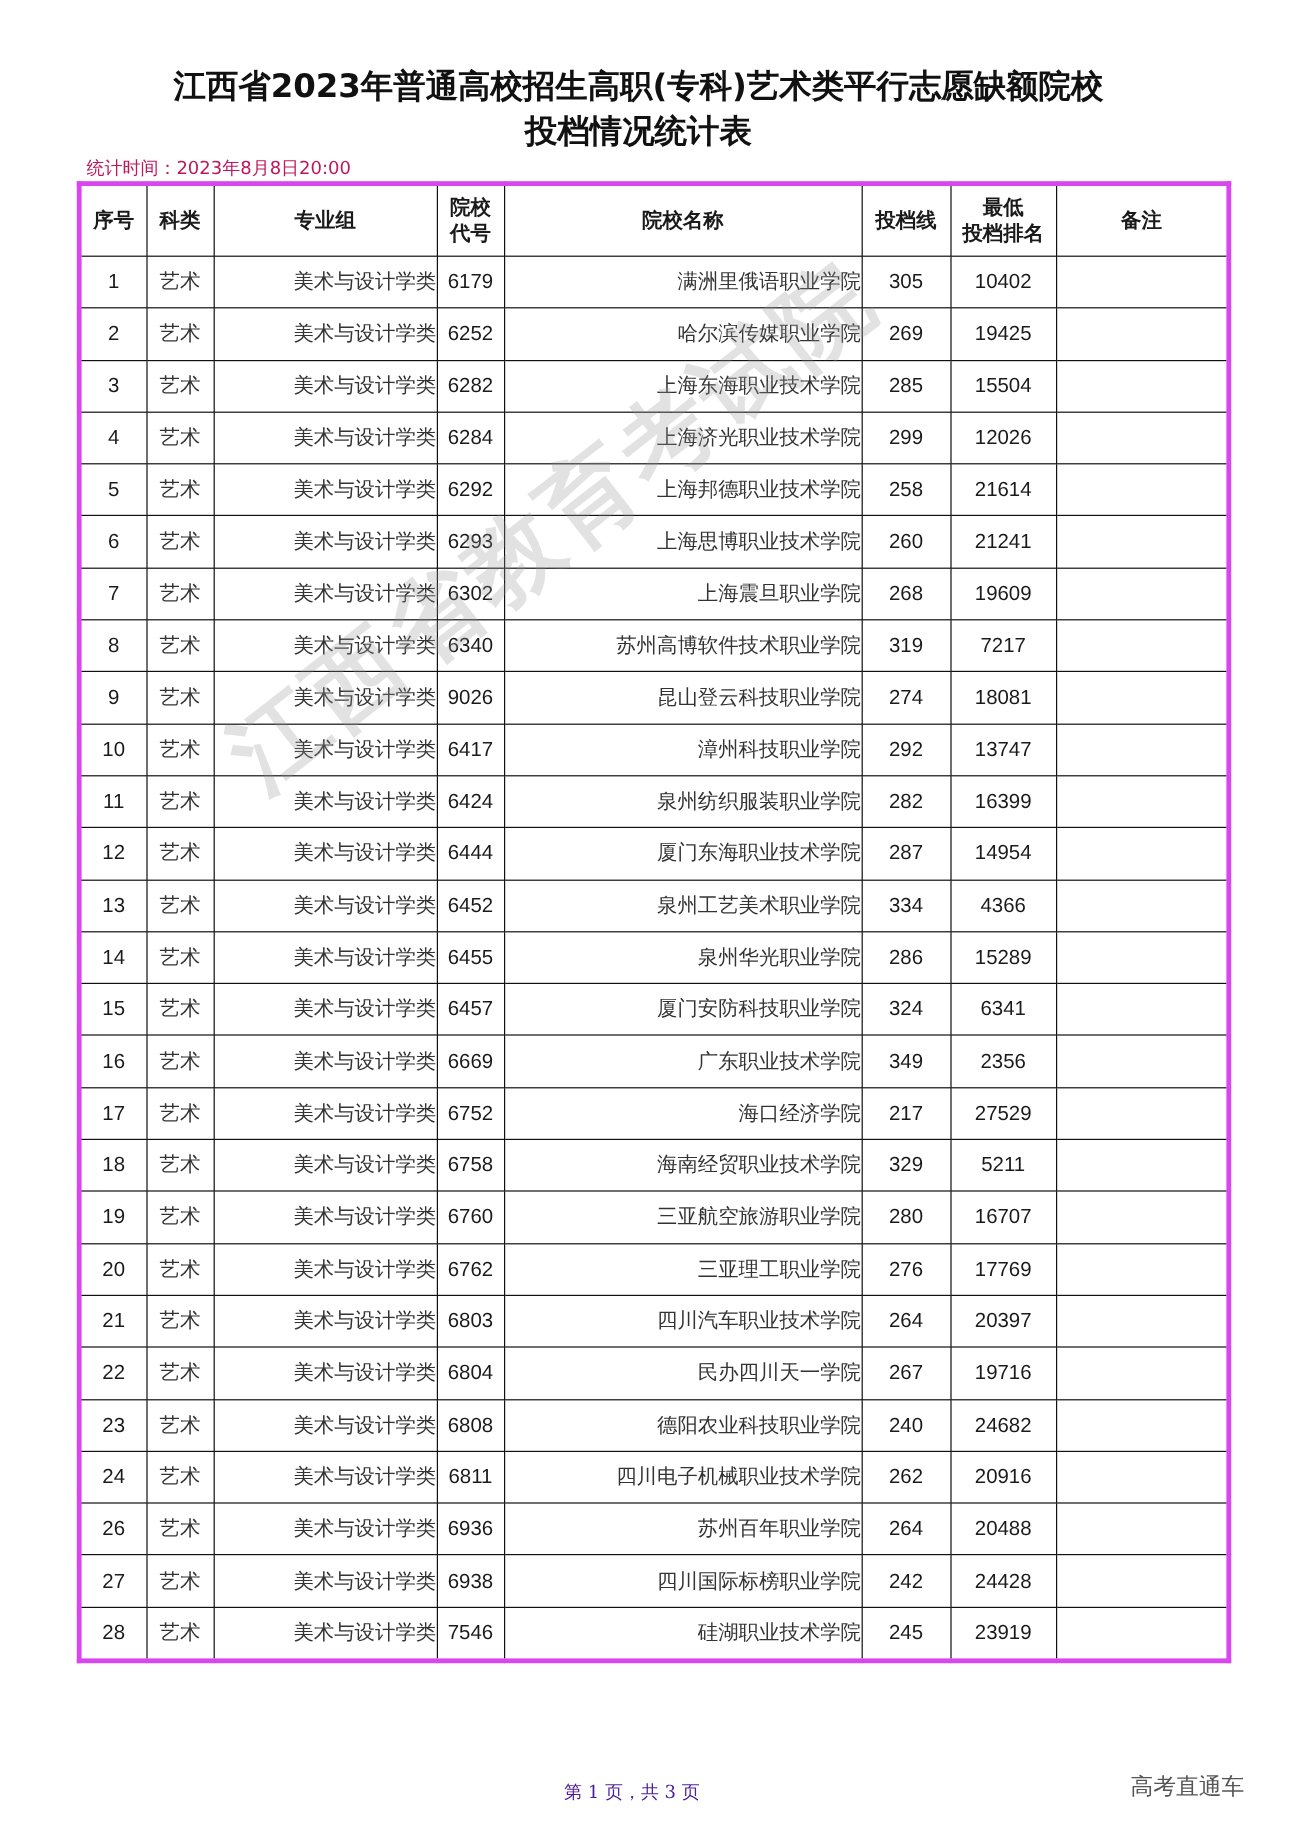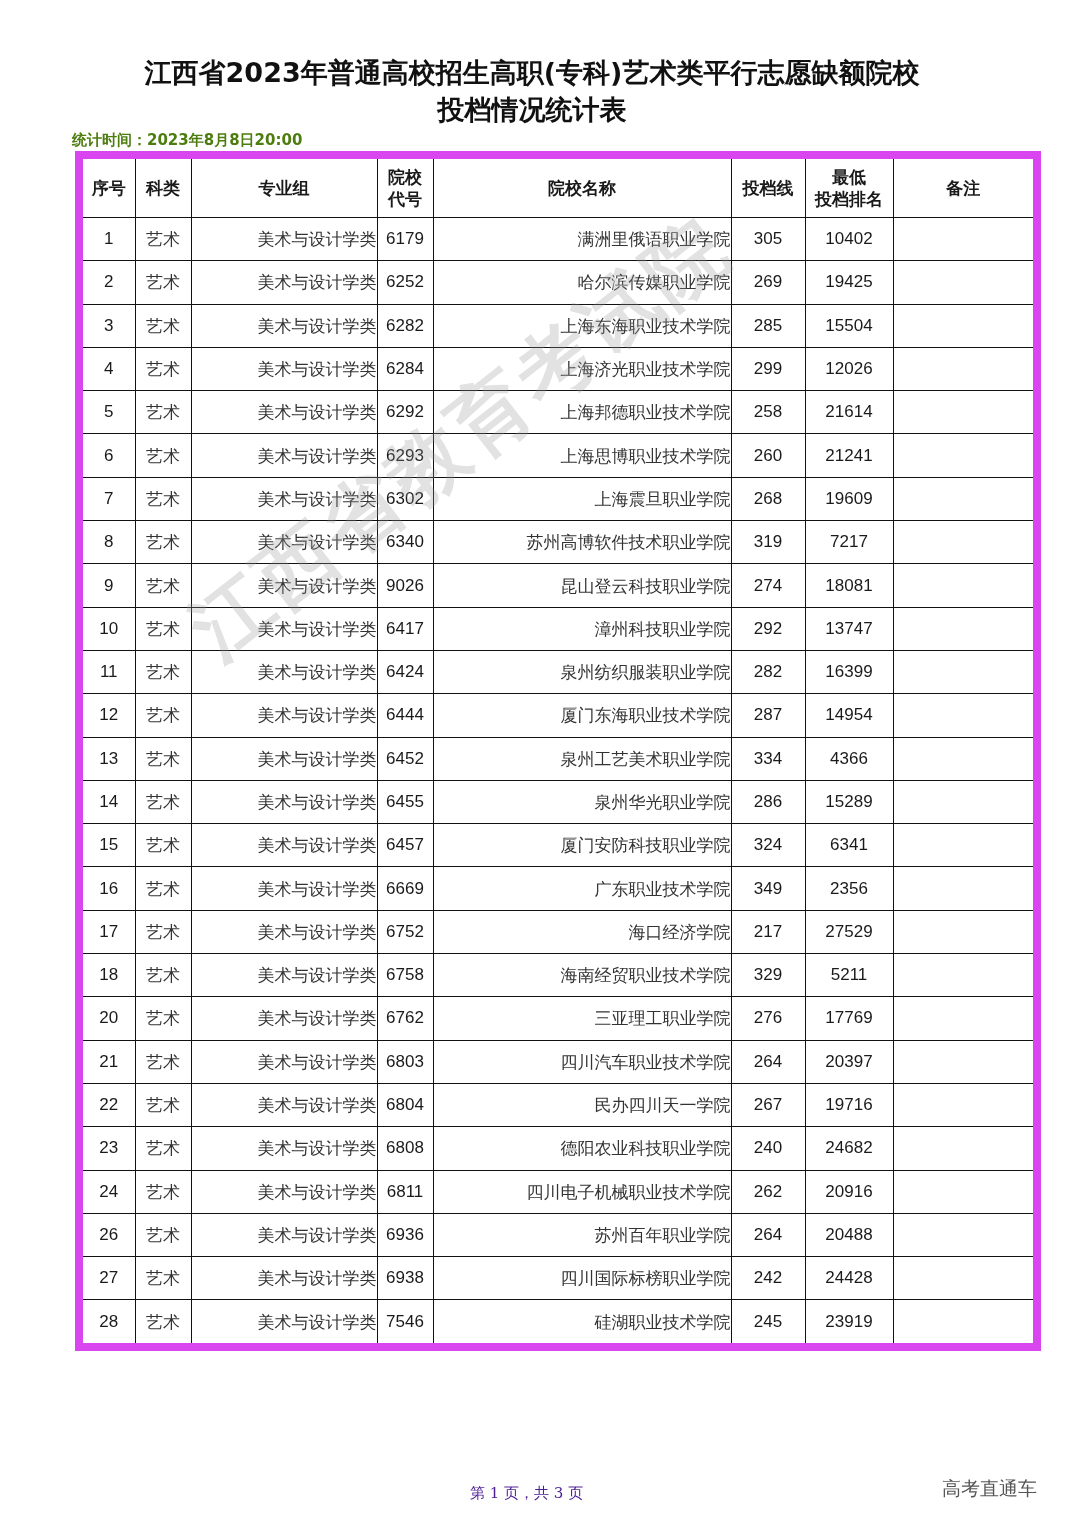--- a/index.html
+++ b/index.html
@@ -26,32 +26,32 @@
       letter-spacing: 0px;
       line-height: 36px;
     }
     .title.l1 { top: 55px; }
     .title.l2 { top: 92px; }
     .stat-time {
       position: absolute;
       left: 72px;
       top: 130px;
       font-size: 15px;
-      font-weight: bold;
-      color: #4d7c0f;
+      font-weight: normal;
+      color: #be185d;
       line-height: 20px;
     }
     table.data {
       position: absolute;
-      left: 75px;
+      left: 64px;
       top: 151px;
       width: 958px;
       border-collapse: collapse;
       table-layout: fixed;
-      border: 8px solid #d946ef;
+      border: 4px solid #d946ef;
     }
     table.data th, table.data td {
       border: 1.5px solid #111;
       padding: 0;
       overflow: hidden;
       white-space: nowrap;
     }
     table.data th {
       height: 58px;
       font-size: 17px;
@@ -311,20 +311,30 @@
         <td class="c-idx">18</td>
         <td class="c-cat">艺术</td>
         <td class="c-group">美术与设计学类</td>
         <td class="c-code">6758</td>
         <td class="c-name">海南经贸职业技术学院</td>
         <td class="c-score">329</td>
         <td class="c-rank">5211</td>
         <td class="c-remark"></td>
       </tr>
       <tr>
+        <td class="c-idx">19</td>
+        <td class="c-cat">艺术</td>
+        <td class="c-group">美术与设计学类</td>
+        <td class="c-code">6760</td>
+        <td class="c-name">三亚航空旅游职业学院</td>
+        <td class="c-score">280</td>
+        <td class="c-rank">16707</td>
+        <td class="c-remark"></td>
+      </tr>
+      <tr>
         <td class="c-idx">20</td>
         <td class="c-cat">艺术</td>
         <td class="c-group">美术与设计学类</td>
         <td class="c-code">6762</td>
         <td class="c-name">三亚理工职业学院</td>
         <td class="c-score">276</td>
         <td class="c-rank">17769</td>
         <td class="c-remark"></td>
       </tr>
       <tr>

